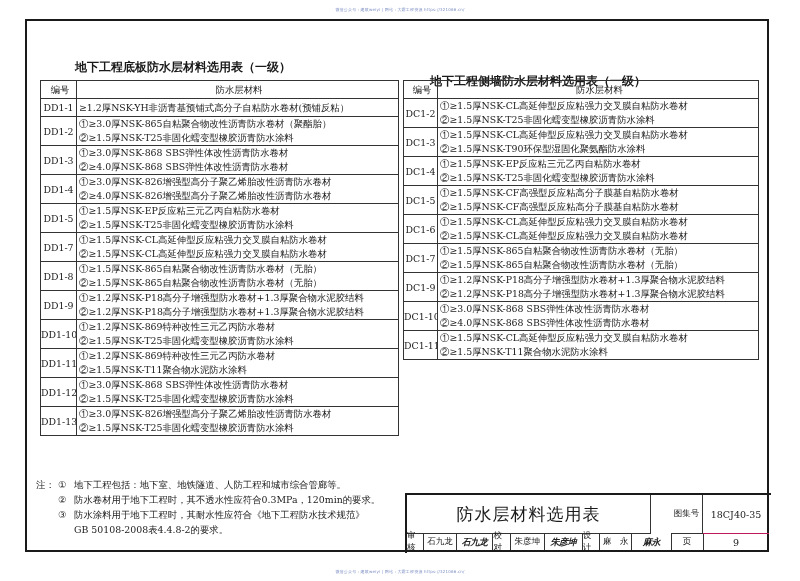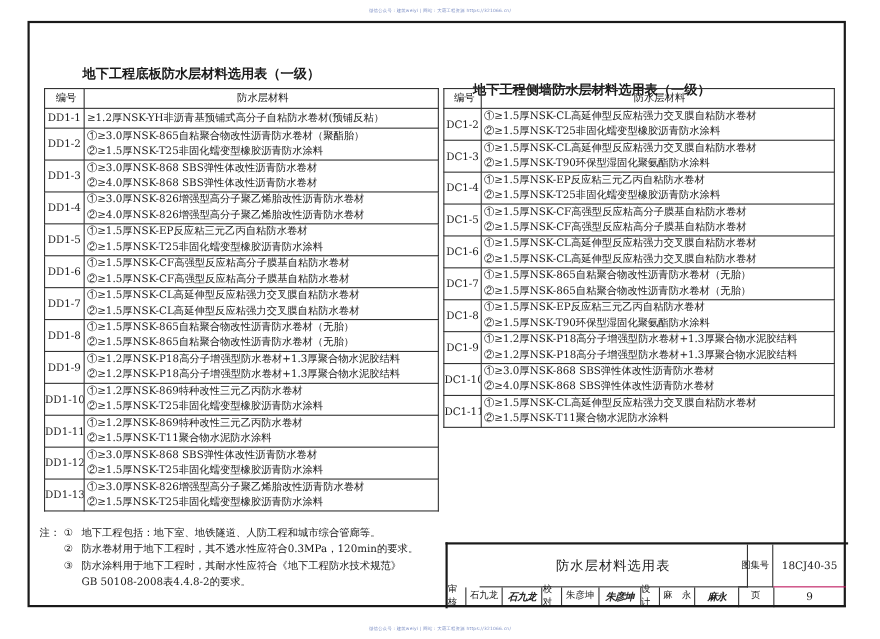--- a/index.html
+++ b/index.html
@@ -48,21 +48,21 @@
     .notes .num { width: 16px; }
     .notes .indent { padding-left: 38px; }
 
     .titleblock {
       position: absolute; left: 405px; top: 493px; width: 366px; height: 60px;
       border-top: 2px solid #1a1a1a; border-left: 2px solid #1a1a1a; box-sizing: border-box;
     }
     .tb-main {
       position: absolute; left: 0; top: 0; width: 244px; height: 39px; border-right: 1px solid #333; border-bottom: 1px solid #333;
       display: flex; align-items: center; justify-content: center;
-      font-family: "DejaVu Sans", sans-serif; font-size: 12px; letter-spacing: 1px; box-sizing: border-box; margin-left: 29px;
+      font-family: "DejaVu Sans", sans-serif; font-size: 17px; letter-spacing: 1px; box-sizing: border-box;
     }
     .tb-label-atlas {
       position: absolute; left: 264px; top: 0; width: 32px; height: 39px; border-right: 1px solid #333; border-bottom: 1px solid #333;
       display: flex; align-items: center; justify-content: center; font-size: 8.5px; box-sizing: border-box;
     }
     .tb-val-atlas {
       position: absolute; left: 296px; top: 0; width: 66px; height: 39px; border-bottom: 1px solid #be185d;
       display: flex; align-items: center; justify-content: center; font-size: 9.5px; box-sizing: border-box;
     }
     .tb-row2 {
@@ -131,27 +131,20 @@
         </td>
       </tr>
       <tr>
         <td class="code">DD1-5</td>
         <td class="items">
           <div>①≥1.5厚NSK-EP反应粘三元乙丙自粘防水卷材</div>
           <div>②≥1.5厚NSK-T25非固化蠕变型橡胶沥青防水涂料</div>
         </td>
       </tr>
       <tr>
-        <td class="code">DD1-6</td>
-        <td class="items">
-          <div>①≥1.5厚NSK-CF高强型反应粘高分子膜基自粘防水卷材</div>
-          <div>②≥1.5厚NSK-CF高强型反应粘高分子膜基自粘防水卷材</div>
-        </td>
-      </tr>
-      <tr>
         <td class="code">DD1-7</td>
         <td class="items">
           <div>①≥1.5厚NSK-CL高延伸型反应粘强力交叉膜自粘防水卷材</div>
           <div>②≥1.5厚NSK-CL高延伸型反应粘强力交叉膜自粘防水卷材</div>
         </td>
       </tr>
       <tr>
         <td class="code">DD1-8</td>
         <td class="items">
           <div>①≥1.5厚NSK-865自粘聚合物改性沥青防水卷材（无胎）</div>
@@ -241,27 +234,20 @@
         <td class="items">
           <div>①≥1.5厚NSK-CL高延伸型反应粘强力交叉膜自粘防水卷材</div>
           <div>②≥1.5厚NSK-CL高延伸型反应粘强力交叉膜自粘防水卷材</div>
         </td>
       </tr>
       <tr>
         <td class="code">DC1-7</td>
         <td class="items">
           <div>①≥1.5厚NSK-865自粘聚合物改性沥青防水卷材（无胎）</div>
           <div>②≥1.5厚NSK-865自粘聚合物改性沥青防水卷材（无胎）</div>
-        </td>
-      </tr>
-      <tr>
-        <td class="code">DC1-8</td>
-        <td class="items">
-          <div>①≥1.5厚NSK-EP反应粘三元乙丙自粘防水卷材</div>
-          <div>②≥1.5厚NSK-T90环保型湿固化聚氨酯防水涂料</div>
         </td>
       </tr>
       <tr>
         <td class="code">DC1-9</td>
         <td class="items">
           <div>①≥1.2厚NSK-P18高分子增强型防水卷材+1.3厚聚合物水泥胶结料</div>
           <div>②≥1.2厚NSK-P18高分子增强型防水卷材+1.3厚聚合物水泥胶结料</div>
         </td>
       </tr>
       <tr>

